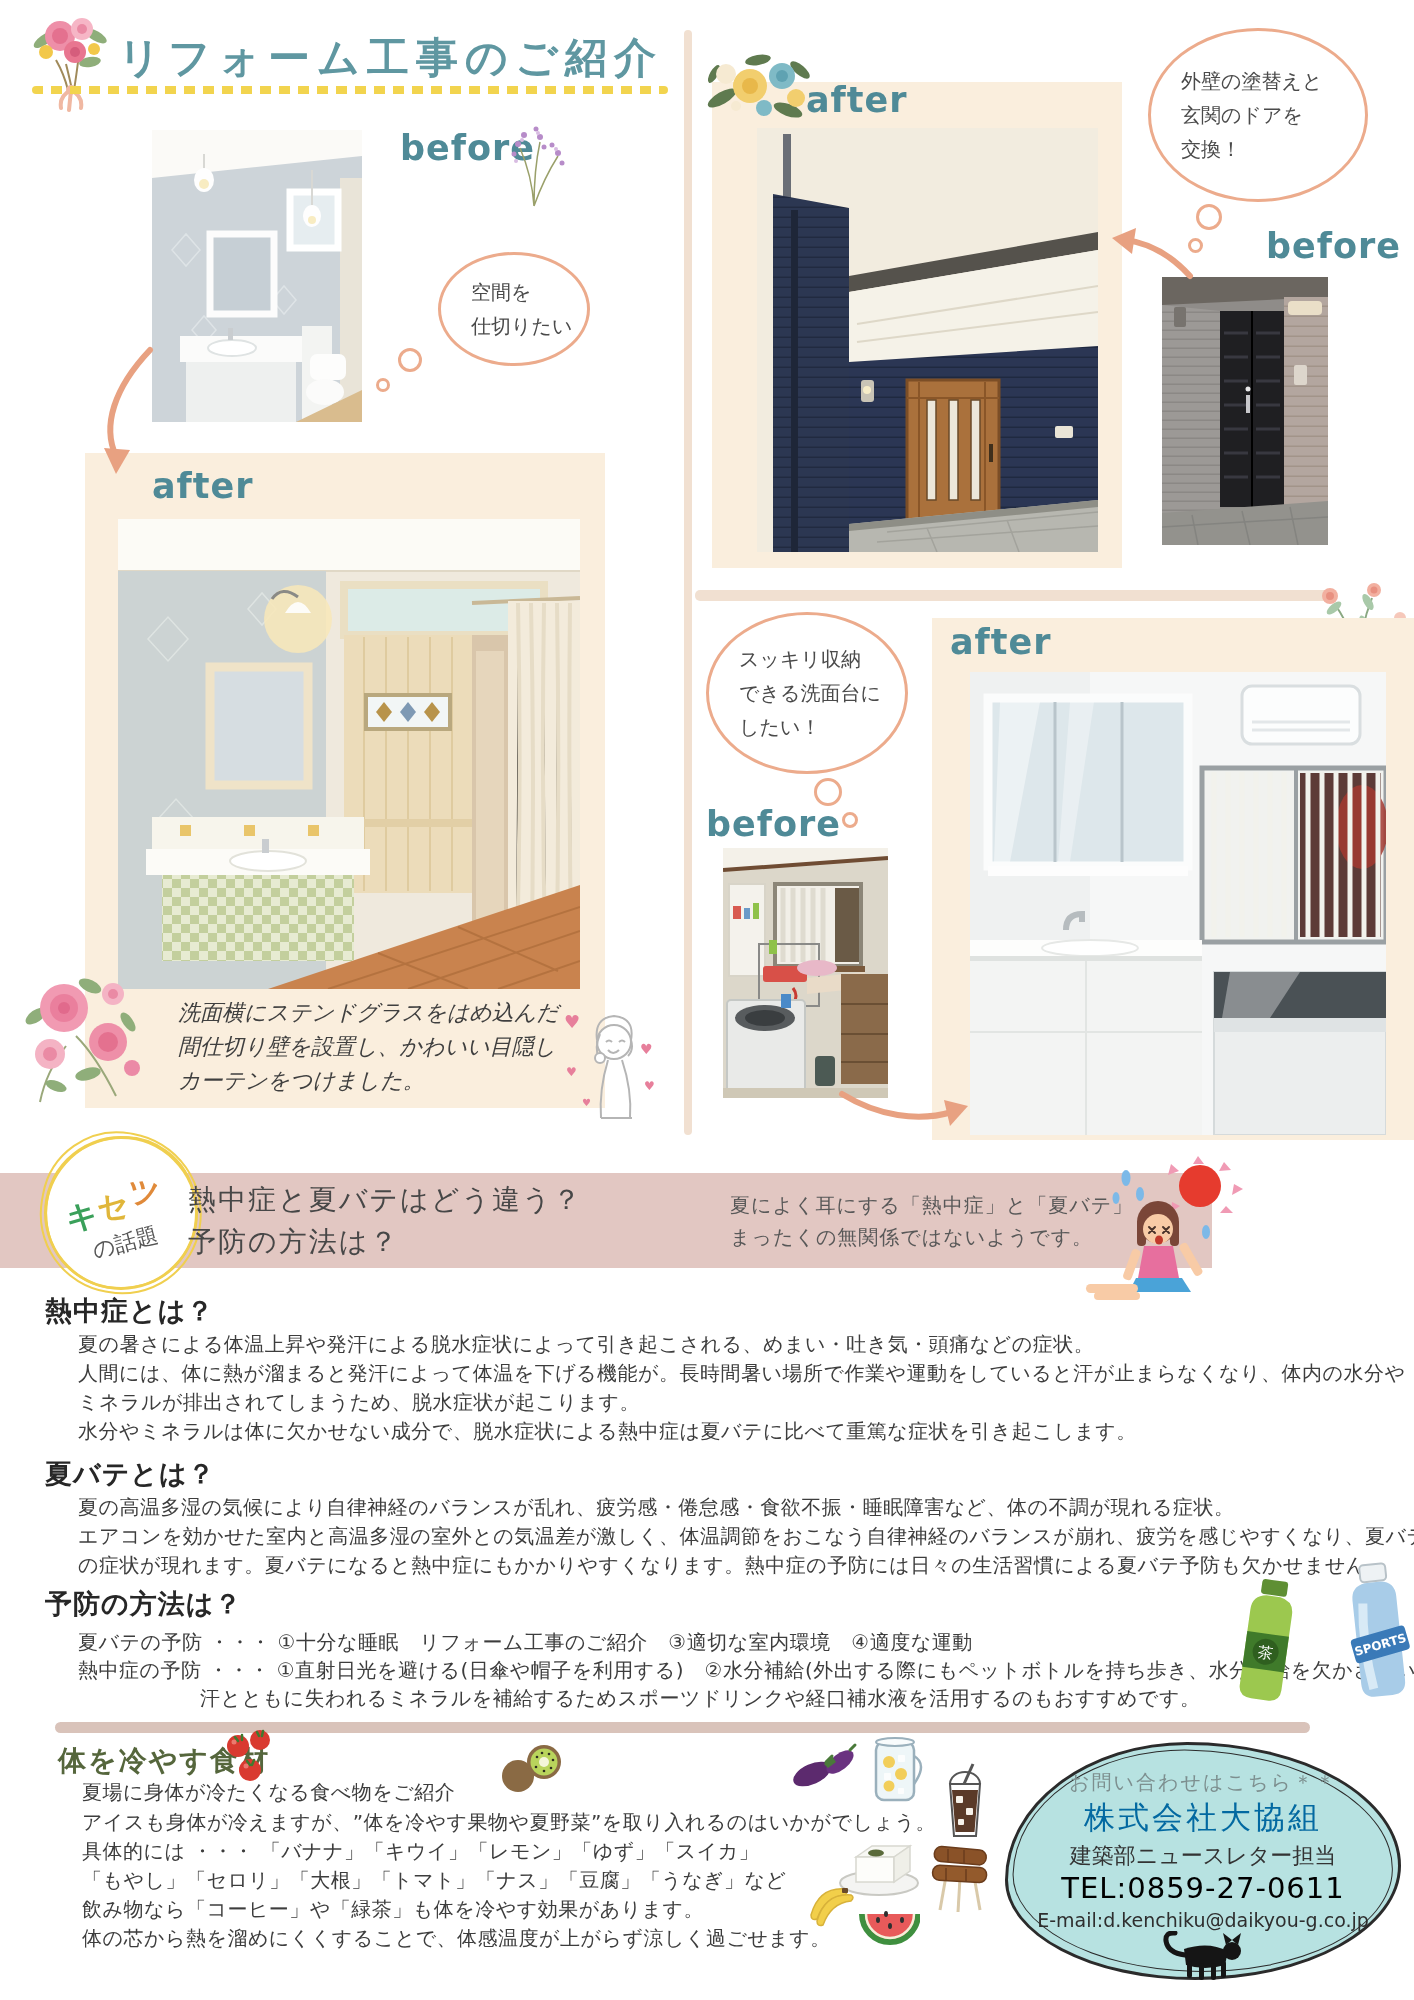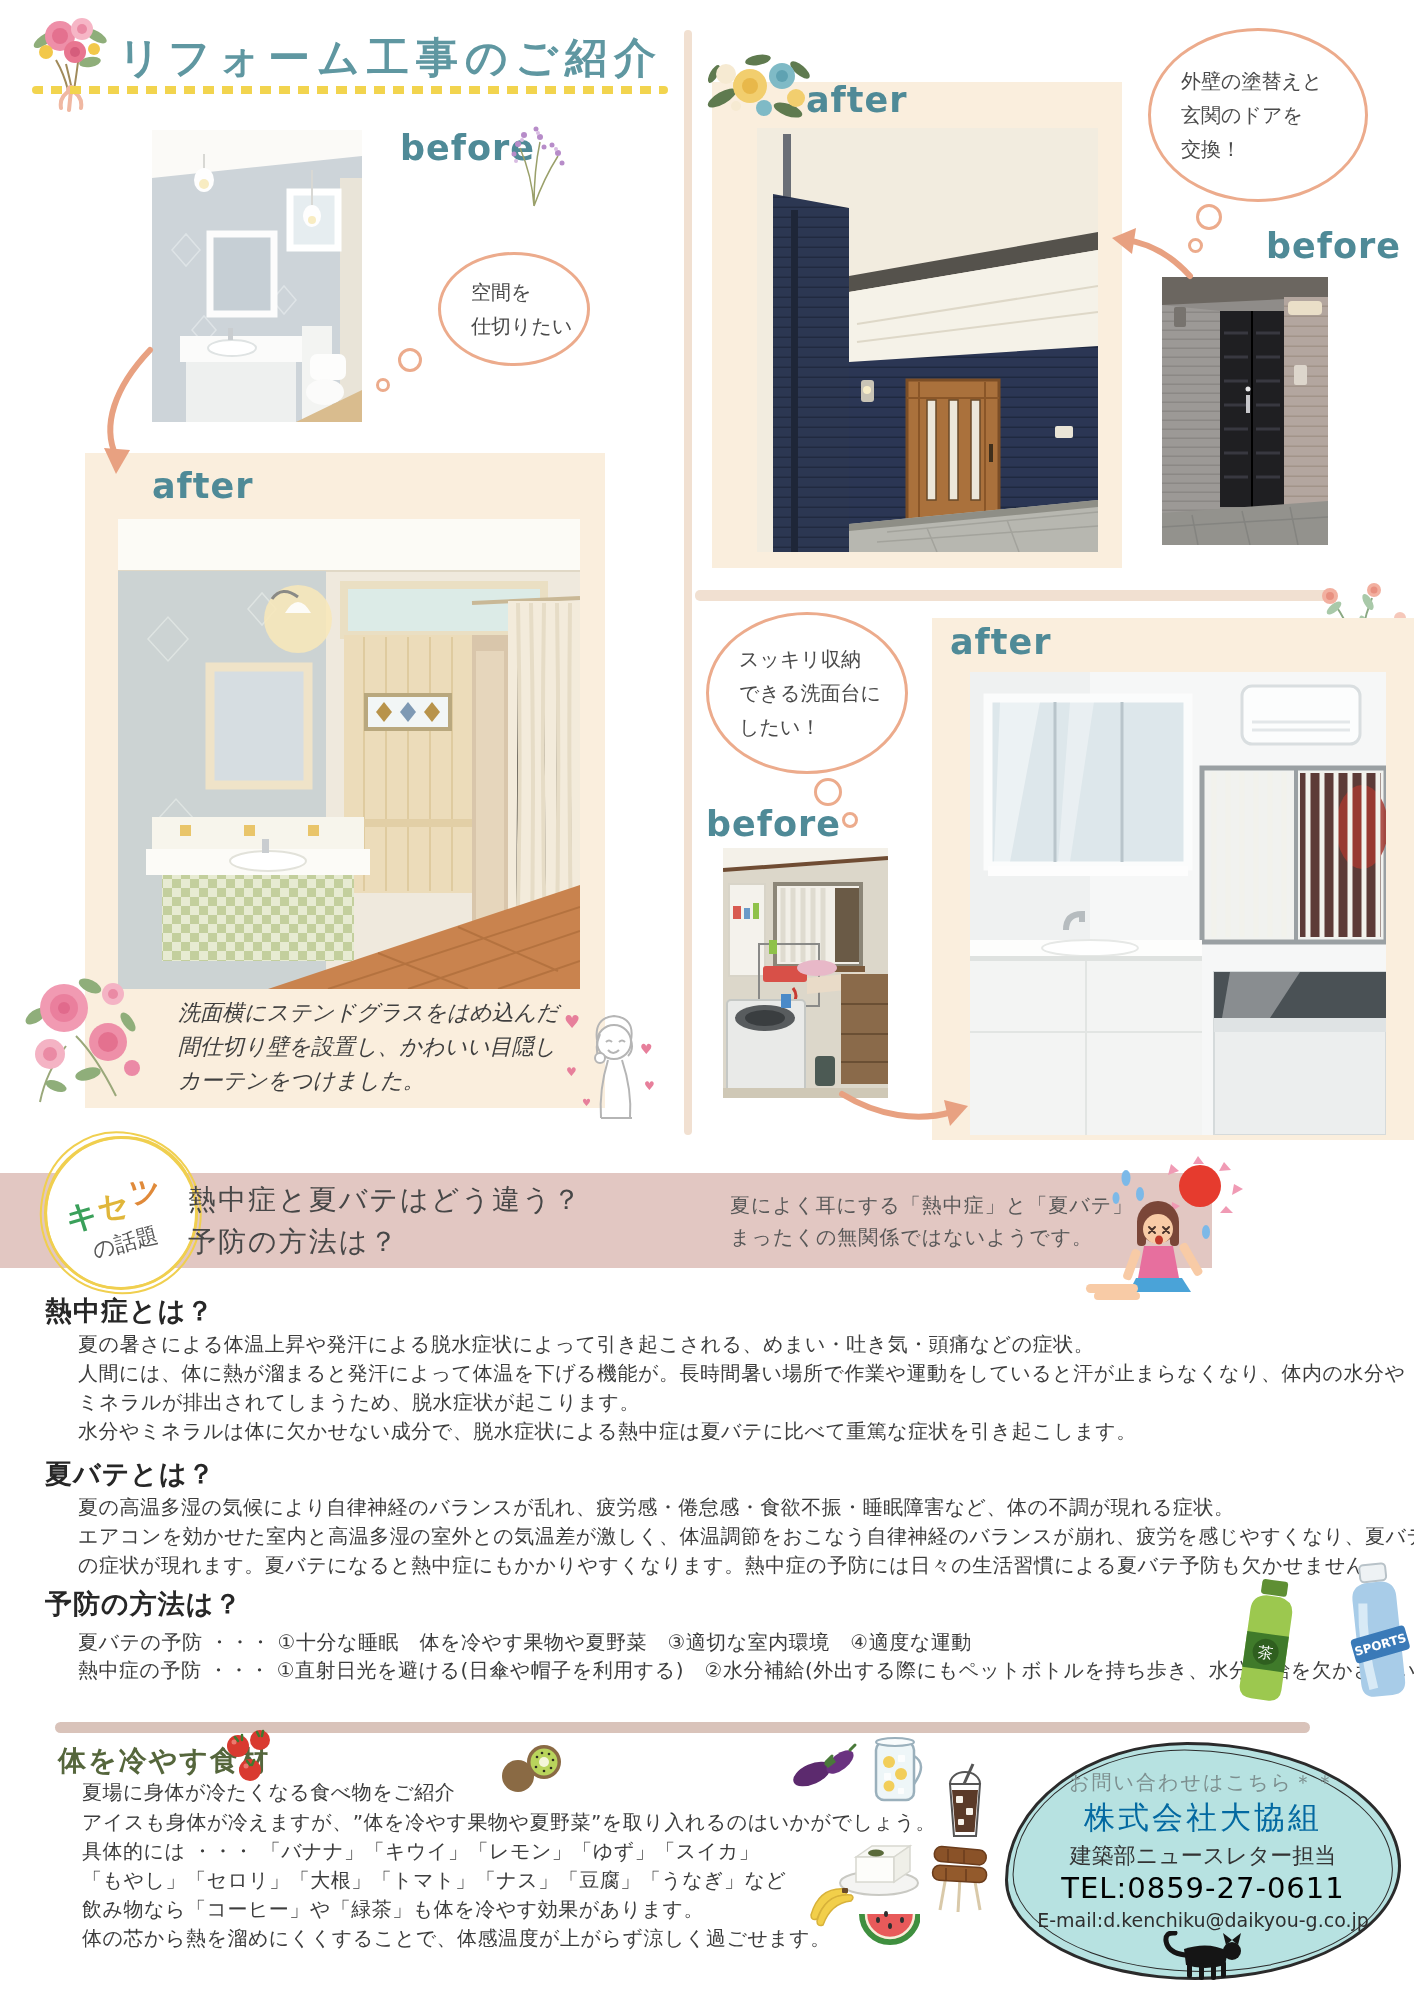--- a/index.html
+++ b/index.html
@@ -525,22 +525,23 @@
   <div class="abs bodyline nw" style="left:78px;top:1360px;">人間には、体に熱が溜まると発汗によって体温を下げる機能が。長時間暑い場所で作業や運動をしていると汗が止まらなくなり、体内の水分や</div>
   <div class="abs bodyline nw" style="left:78px;top:1389px;">ミネラルが排出されてしまうため、脱水症状が起こります。</div>
   <div class="abs bodyline nw" style="left:78px;top:1418px;">水分やミネラルは体に欠かせない成分で、脱水症状による熱中症は夏バテに比べて重篤な症状を引き起こします。</div>
 
   <div class="abs sechead nw" style="left:45px;top:1456px;">夏バテとは？</div>
   <div class="abs bodyline nw" style="left:78px;top:1494px;">夏の高温多湿の気候により自律神経のバランスが乱れ、疲労感・倦怠感・食欲不振・睡眠障害など、体の不調が現れる症状。</div>
   <div class="abs bodyline nw" style="left:78px;top:1523px;">エアコンを効かせた室内と高温多湿の室外との気温差が激しく、体温調節をおこなう自律神経のバランスが崩れ、疲労を感じやすくなり、夏バテ</div>
   <div class="abs bodyline nw" style="left:78px;top:1552px;">の症状が現れます。夏バテになると熱中症にもかかりやすくなります。熱中症の予防には日々の生活習慣による夏バテ予防も欠かせません。</div>
 
   <div class="abs sechead nw" style="left:45px;top:1586px;">予防の方法は？</div>
-  <div class="abs bodyline nw" style="left:78px;top:1629px;">夏バテの予防 ・・・ ①十分な睡眠　体を冷やす果物や夏野菜　③適切な室内環境　④適度な運動</div>
+  <div class="abs bodyline nw" style="left:78px;top:1629px;">夏バテの予防 ・・・ ①十分な睡眠　リフォーム工事のご紹介　③適切な室内環境　④適度な運動</div>
   <div class="abs bodyline nw" style="left:78px;top:1657px;">熱中症の予防 ・・・ ①直射日光を避ける(日傘や帽子を利用する)　②水分補給(外出する際にもペットボトルを持ち歩き、水分補給を欠かさない)</div>
+  <div class="abs bodyline nw" style="left:200px;top:1685px;">汗とともに失われるミネラルを補給するためスポーツドリンクや経口補水液を活用するのもおすすめです。</div>
 
   <div class="abs" style="left:1228px;top:1576px;transform:rotate(8deg);">
     <svg width="80" height="128" viewBox="0 0 80 128">
       <rect x="26" y="4" width="26" height="15" rx="3" fill="#5f8f34"></rect>
       <path d="M18,36 q0,-14 14,-16 l14,0 q14,2 14,16 l0,76 q0,12 -13,12 l-16,0 q-13,0 -13,-12 z" fill="#9cc84f"></path>
       <rect x="18" y="58" width="42" height="36" fill="#3f7a2a"></rect>
       <circle cx="39" cy="76" r="13" fill="#2f5f1f"></circle>
       <text x="39" y="82" font-size="15" fill="#fff" text-anchor="middle">茶</text>
     </svg>
   </div>

